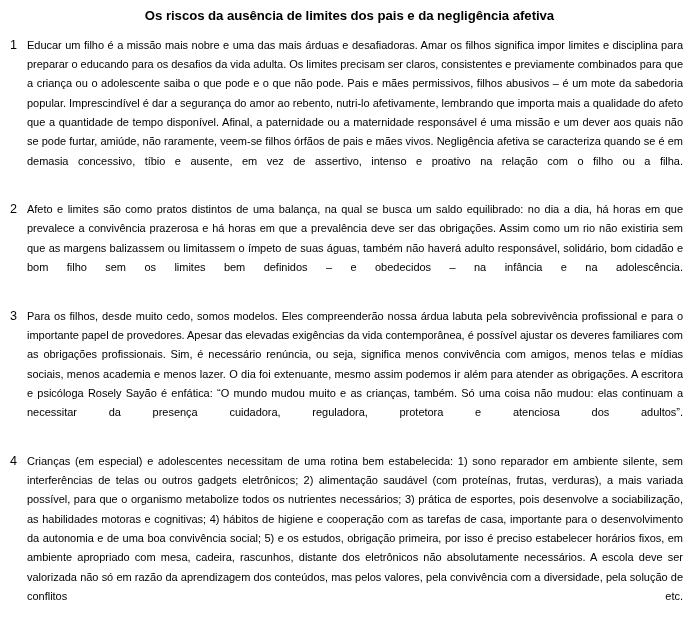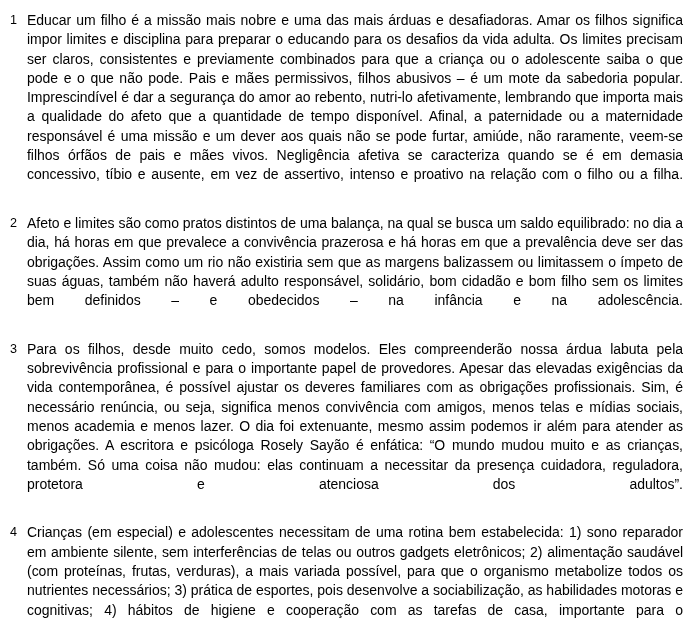--- a/index.html
+++ b/index.html
@@ -49,40 +49,41 @@
     flex: 0 0 auto;
     width: 22px;
     text-align: left;
     padding-left: 5px;
     box-sizing: border-box;
     font-size: 12.6px;
     line-height: 19.3px;
   }
   .para-text {
     flex: 1 1 auto;
-    font-size: 14px;
+    font-size: 11px;
     line-height: 19.3px;
     text-align: justify;
     text-justify: inter-word;
     hyphens: none;
     letter-spacing: -0.02px;
     word-spacing: -0.05px;
   }
   
   .para-text::after {
     content: "";
     display: inline-block;
     width: 100%;
   }
 </style>
 </head>
 <body>
 
 <div class="page">
 
+  <h1 class="doc-title">Os riscos da ausência de limites dos pais e da negligência afetiva</h1>
 
   <div class="article-body">
 
     <div class="para">
       <div class="para-number">1</div>
       <div class="para-text">Educar um filho é a missão mais nobre e uma das mais árduas e desafiadoras. Amar os filhos significa impor limites e disciplina para preparar o educando para os desafios da vida adulta. Os limites precisam ser claros, consistentes e previamente combinados para que a criança ou o adolescente saiba o que pode e o que não pode. Pais e mães permissivos, filhos abusivos – é um mote da sabedoria popular. Imprescindível é dar a segurança do amor ao rebento, nutri-lo afetivamente, lembrando que importa mais a qualidade do afeto que a quantidade de tempo disponível. Afinal, a paternidade ou a maternidade responsável é uma missão e um dever aos quais não se pode furtar, amiúde, não raramente, veem-se filhos órfãos de pais e mães vivos. Negligência afetiva se caracteriza quando se é em demasia concessivo, tíbio e ausente, em vez de assertivo, intenso e proativo na relação com o filho ou a filha.</div>
     </div>
 
     <div class="para">
       <div class="para-number">2</div>

